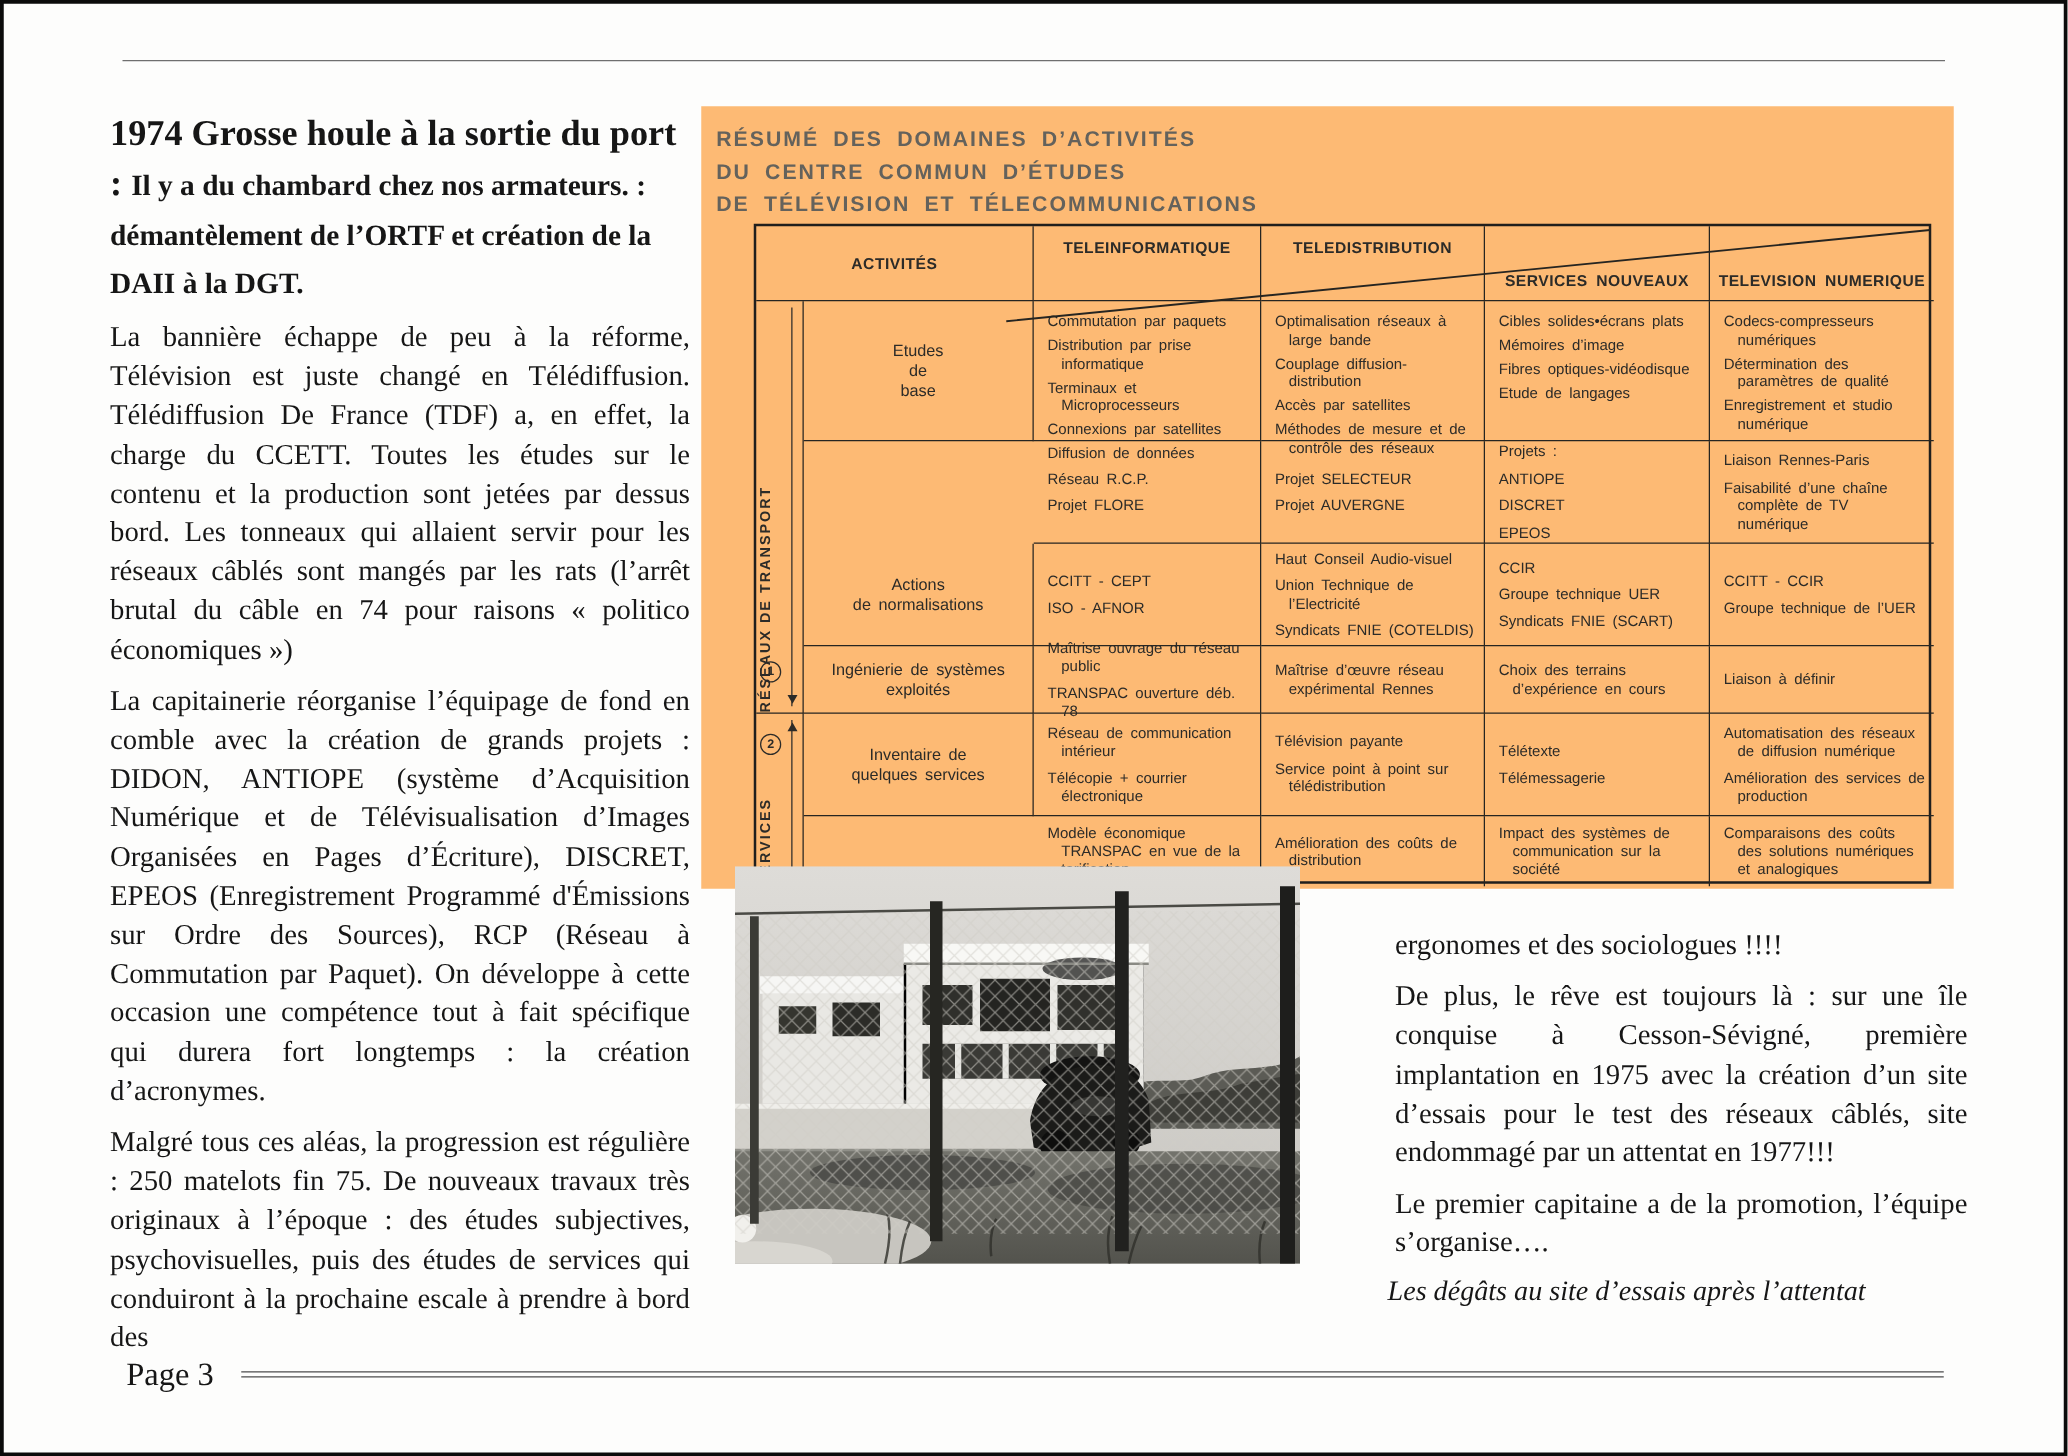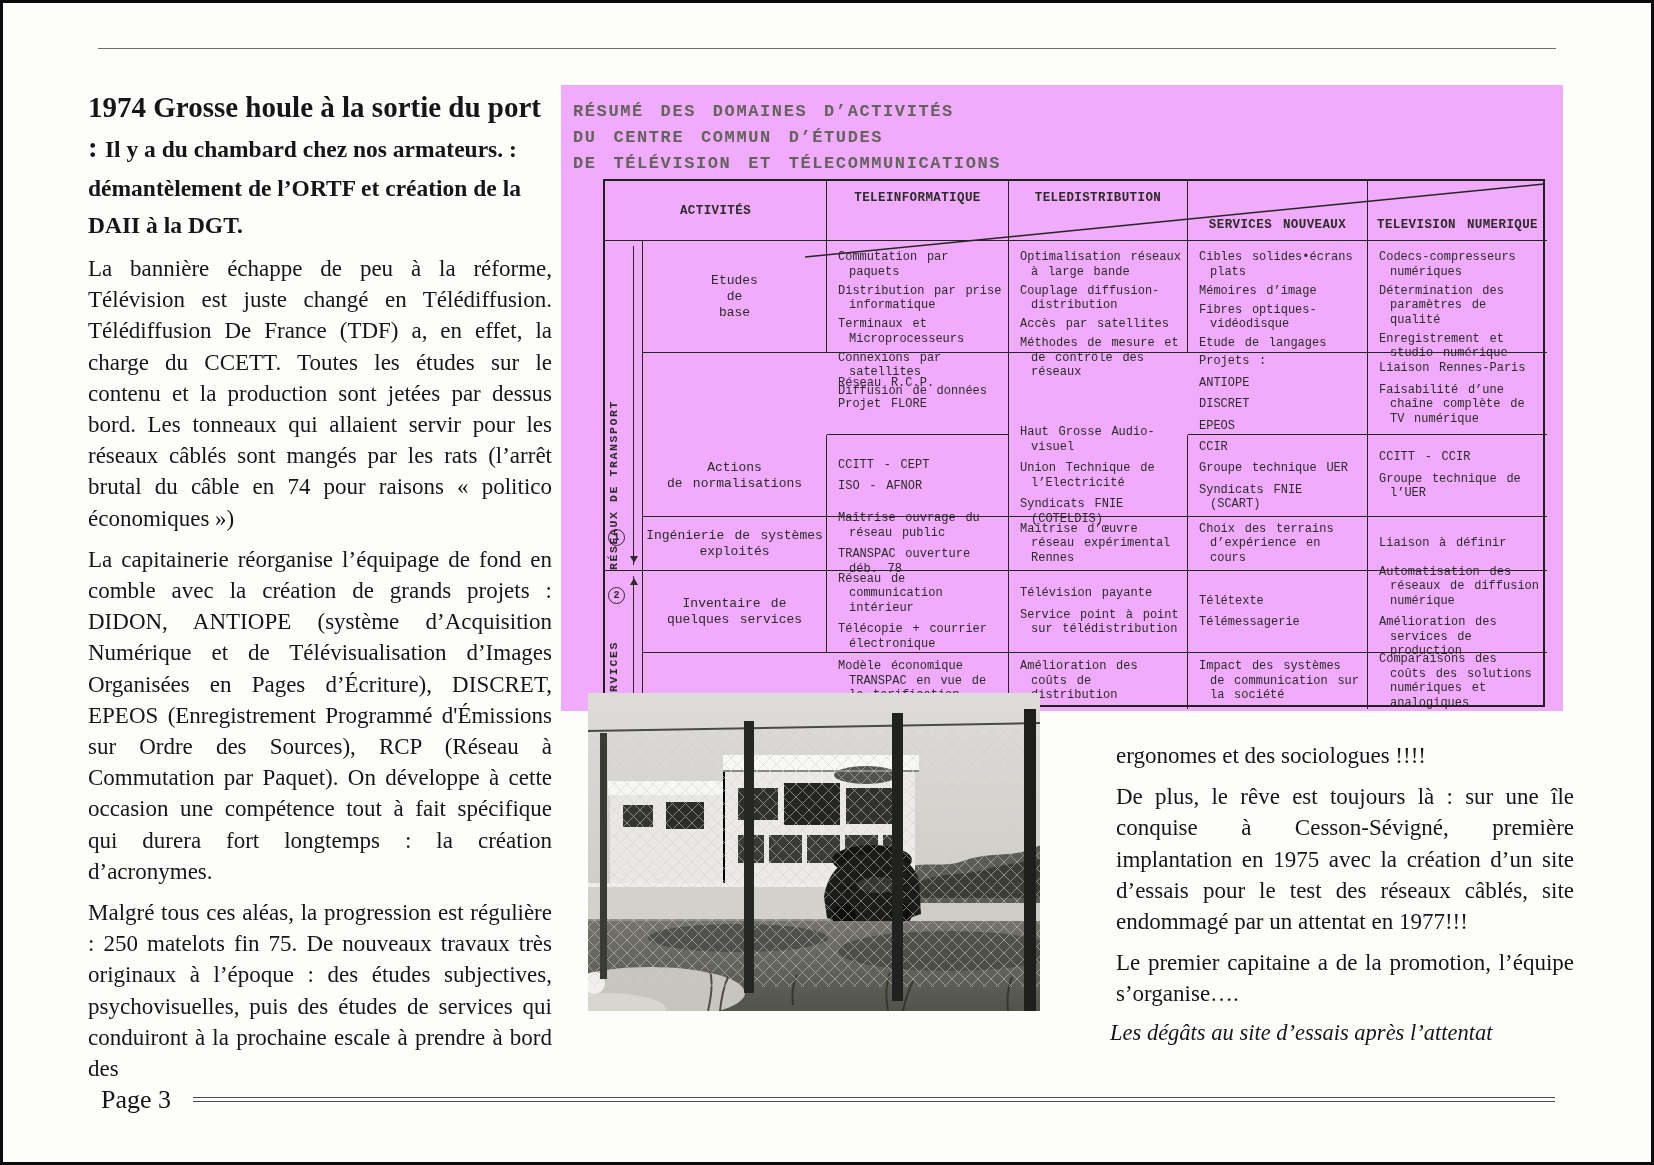--- a/index.html
+++ b/index.html
@@ -18,21 +18,21 @@
   .left-col{position:absolute;left:85px;top:84px;width:464px;}
   .headline{margin:0 0 12px 0;font-weight:bold;}
   .headline-big{font-size:29px;line-height:40px;}
   .headline-sub{font-size:23.5px;line-height:29.5px;}
   .para{margin:0 0 10px 0;font-size:23px;line-height:31.2px;text-align:justify;}
   
   .right-col{position:absolute;left:1113px;top:716px;width:458px;margin-top:21px;}
   .caption{font-style:italic;font-size:22.5px;margin-left:-6px;margin-top:2px;text-align:left;}
   
   .figure{position:absolute;left:558px;top:82px;width:1002px;height:626px;
-    background:#f0abfc;font-family:Liberation Mono, monospace;}
+    background:#fdba74;font-family:Liberation Sans, sans-serif;}
   .fig-title{padding:14px 0 0 12px;font-weight:bold;font-size:17px;line-height:26px;
     color:#64625c;letter-spacing:1.6px;word-spacing:5px;}
   .atable{
     position:absolute;left:42px;top:94px;width:942px;height:528px;box-sizing:border-box;
     display:grid;grid-template-columns:38px 184px 182px 179px 180px 179px;
     grid-template-rows:60px 112px 82px 82px 54px 82px 56px;
     border:2.5px solid #201f1d;background:transparent;
   }
   .cell{box-sizing:border-box;border-right:1.5px solid #262521;border-bottom:1.5px solid #262521;
     position:relative;color:#2c2b28;}
@@ -139,40 +139,44 @@
         </div>
         <div class="cell body r0 last-col" data-name="table-cell" style="grid-area: 2 / 6;">
           <div class="line" data-name="table-cell-line">Codecs-compresseurs numériques</div>
           <div class="line" data-name="table-cell-line">Détermination des paramètres de qualité</div>
           <div class="line" data-name="table-cell-line">Enregistrement et studio numérique</div>
         </div>
         <div class="cell body" data-name="table-cell" style="grid-area: 3 / 3;">
           <div class="line" data-name="table-cell-line">Réseau R.C.P.</div>
           <div class="line" data-name="table-cell-line">Projet FLORE</div>
         </div>
+        <div class="cell body" data-name="table-cell" style="grid-area: 3 / 4;">
+          <div class="line" data-name="table-cell-line">Projet SELECTEUR</div>
+          <div class="line" data-name="table-cell-line">Projet AUVERGNE</div>
+        </div>
         <div class="cell body" data-name="table-cell" style="grid-area: 3 / 5;">
           <div class="line" data-name="table-cell-line">Projets :</div>
           <div class="line" data-name="table-cell-line"> ANTIOPE</div>
           <div class="line" data-name="table-cell-line"> DISCRET</div>
           <div class="line" data-name="table-cell-line"> EPEOS</div>
         </div>
         <div class="cell body last-col" data-name="table-cell" style="grid-area: 3 / 6;">
           <div class="line" data-name="table-cell-line">Liaison Rennes-Paris</div>
           <div class="line" data-name="table-cell-line">Faisabilité d’une chaîne complète de TV numérique</div>
         </div>
         <div class="cell act" data-name="activity-cell" style="grid-area: 4 / 2;">
           <div data-name="activity-label-line">Actions</div>
           <div data-name="activity-label-line">de normalisations</div>
         </div>
         <div class="cell body" data-name="table-cell" style="grid-area: 4 / 3;">
           <div class="line" data-name="table-cell-line">CCITT - CEPT</div>
           <div class="line" data-name="table-cell-line">ISO - AFNOR</div>
         </div>
         <div class="cell body" data-name="table-cell" style="grid-area: 4 / 4;">
-          <div class="line" data-name="table-cell-line">Haut Grosse Audio-visuel</div>
+          <div class="line" data-name="table-cell-line">Haut Conseil Audio-visuel</div>
           <div class="line" data-name="table-cell-line">Union Technique de l’Electricité</div>
           <div class="line" data-name="table-cell-line">Syndicats FNIE (COTELDIS)</div>
         </div>
         <div class="cell body last-col" data-name="table-cell" style="grid-area: 4 / 6;">
           <div class="line" data-name="table-cell-line">CCITT - CCIR</div>
           <div class="line" data-name="table-cell-line">Groupe technique de l’UER</div>
         </div>
         <div class="cell body" data-name="table-cell" style="grid-area: 4 / 5;">
           <div class="line" data-name="table-cell-line">CCIR</div>
           <div class="line" data-name="table-cell-line">Groupe technique UER</div>

